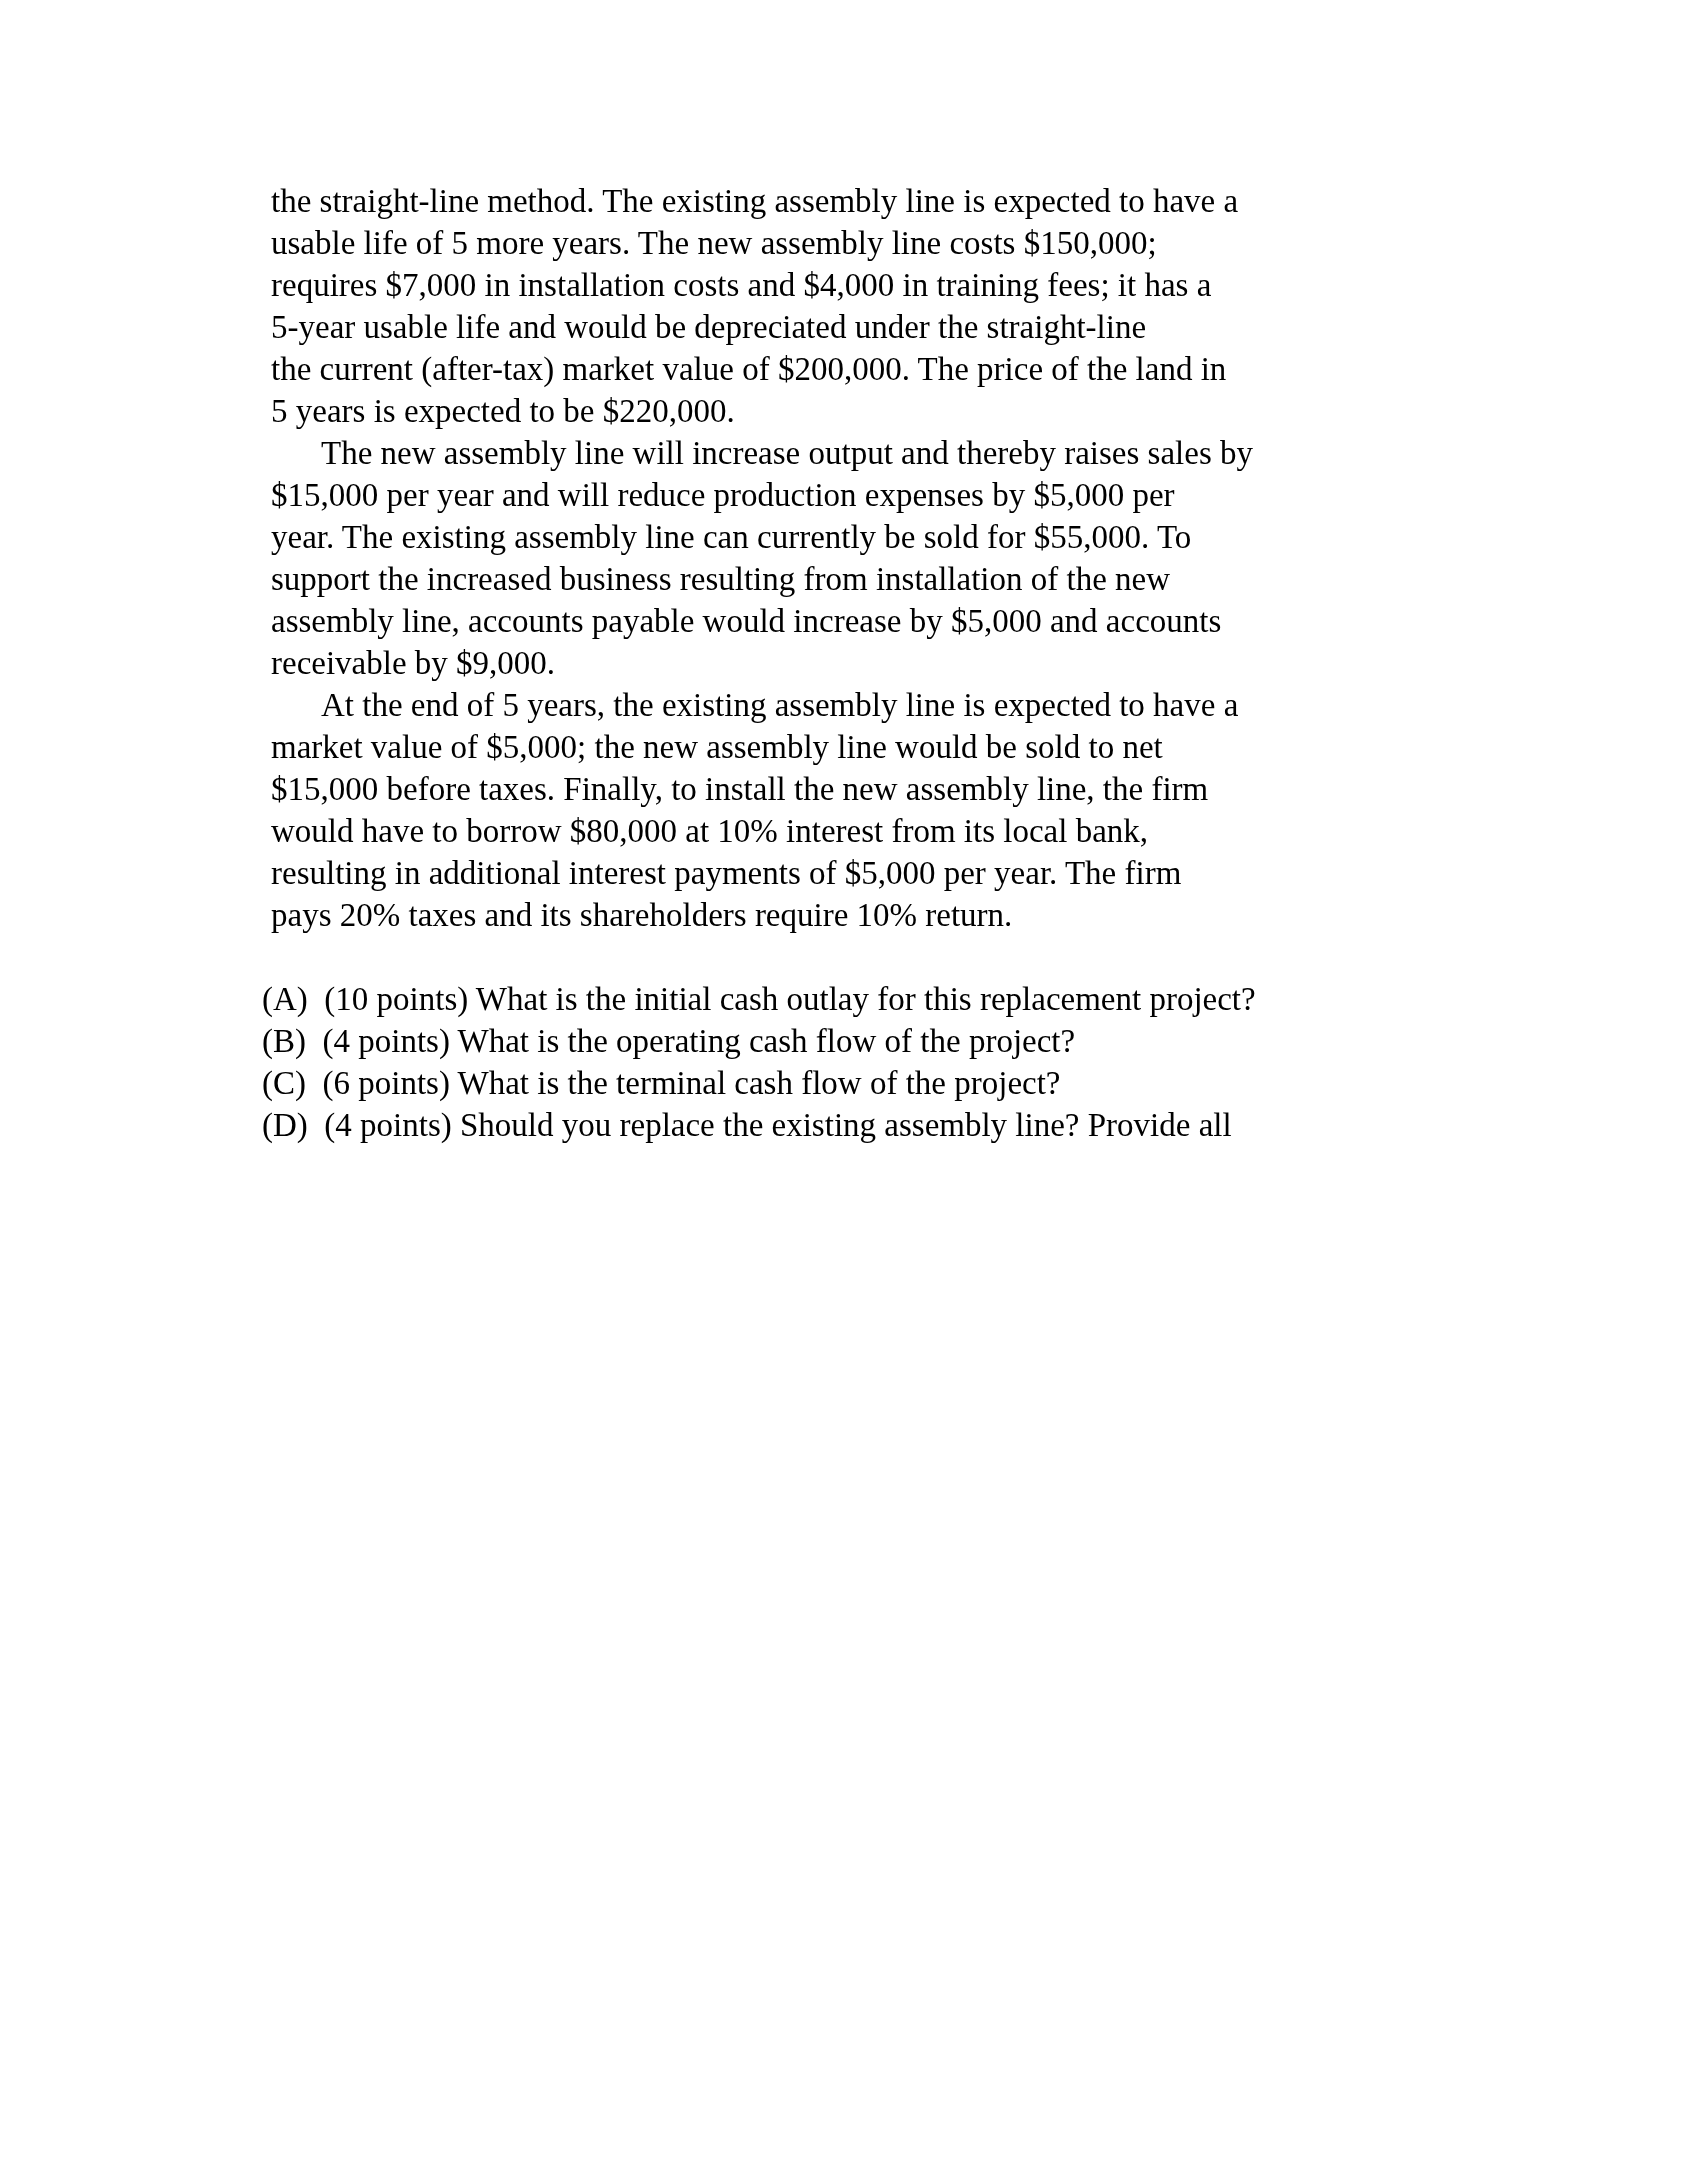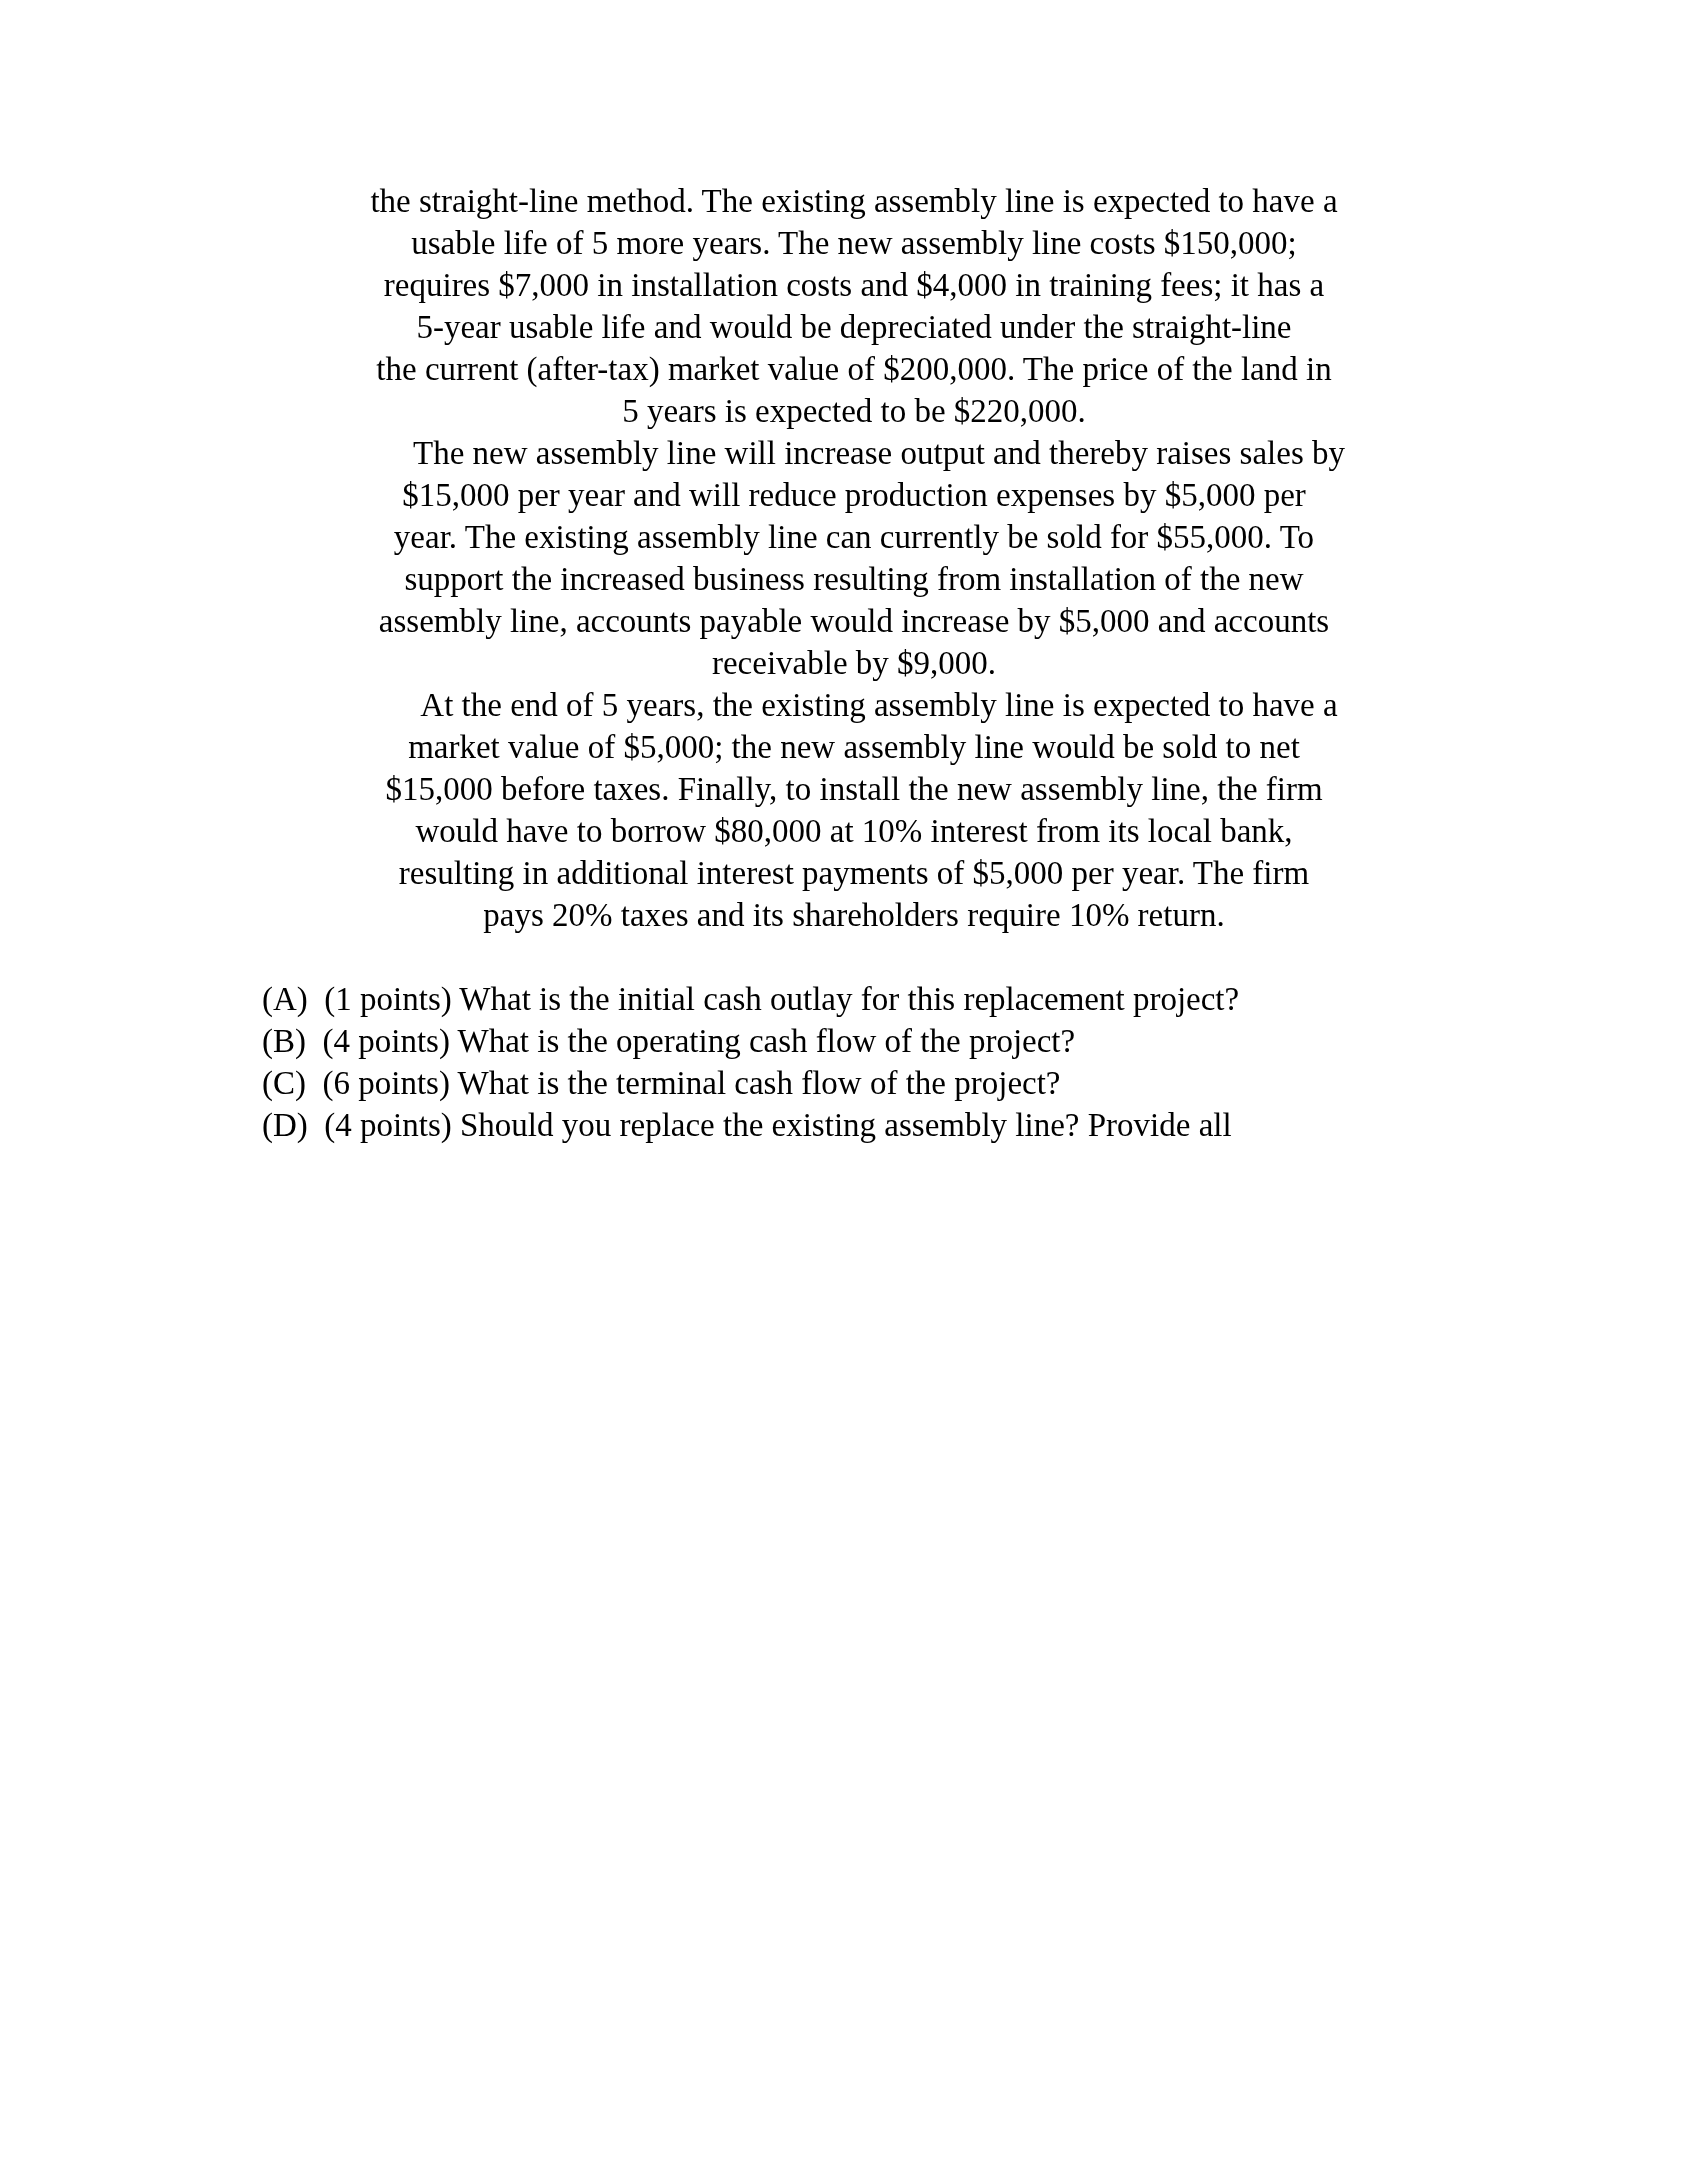--- a/index.html
+++ b/index.html
@@ -14,22 +14,21 @@
     background: #ffffff;
     color: #000000;
     font-family: "Liberation Serif", serif;
     font-size: 33px;
     line-height: 42px;
     box-sizing: border-box;
     padding: 180px 265px 0 262px;
     overflow: hidden;
   }
   .body-text {
-    margin-left: 24px;
-    text-align: center;
+    margin-left: 9px;
   }
   .line {
     white-space: pre;
   }
   .para { margin: 0; padding: 0; }
   .para-indent > .line:first-child {
     text-indent: 50px;
   }
   .questions {
     margin-top: 42px;
@@ -59,19 +58,19 @@
     <div class="para para-indent">
         <div class="line">At the end of 5 years, the existing assembly line is expected to have a</div>
         <div class="line">market value of $5,000; the new assembly line would be sold to net</div>
         <div class="line">$15,000 before taxes. Finally, to install the new assembly line, the firm</div>
         <div class="line">would have to borrow $80,000 at 10% interest from its local bank,</div>
         <div class="line">resulting in additional interest payments of $5,000 per year. The firm</div>
         <div class="line">pays 20% taxes and its shareholders require 10% return.</div>
       </div>
   </div>
   <div class="questions">
-      <div class="line">(A)  (1 points) What is the initial cash outlay for this replacement project?</div>
+      <div class="line">(A)  (10 points) What is the initial cash outlay for this replacement project?</div>
       <div class="line">(B)  (4 points) What is the operating cash flow of the project?</div>
       <div class="line">(C)  (6 points) What is the terminal cash flow of the project?</div>
       <div class="line">(D)  (4 points) Should you replace the existing assembly line? Provide all</div>
     </div>
 </div>
 
 
 </body></html>

